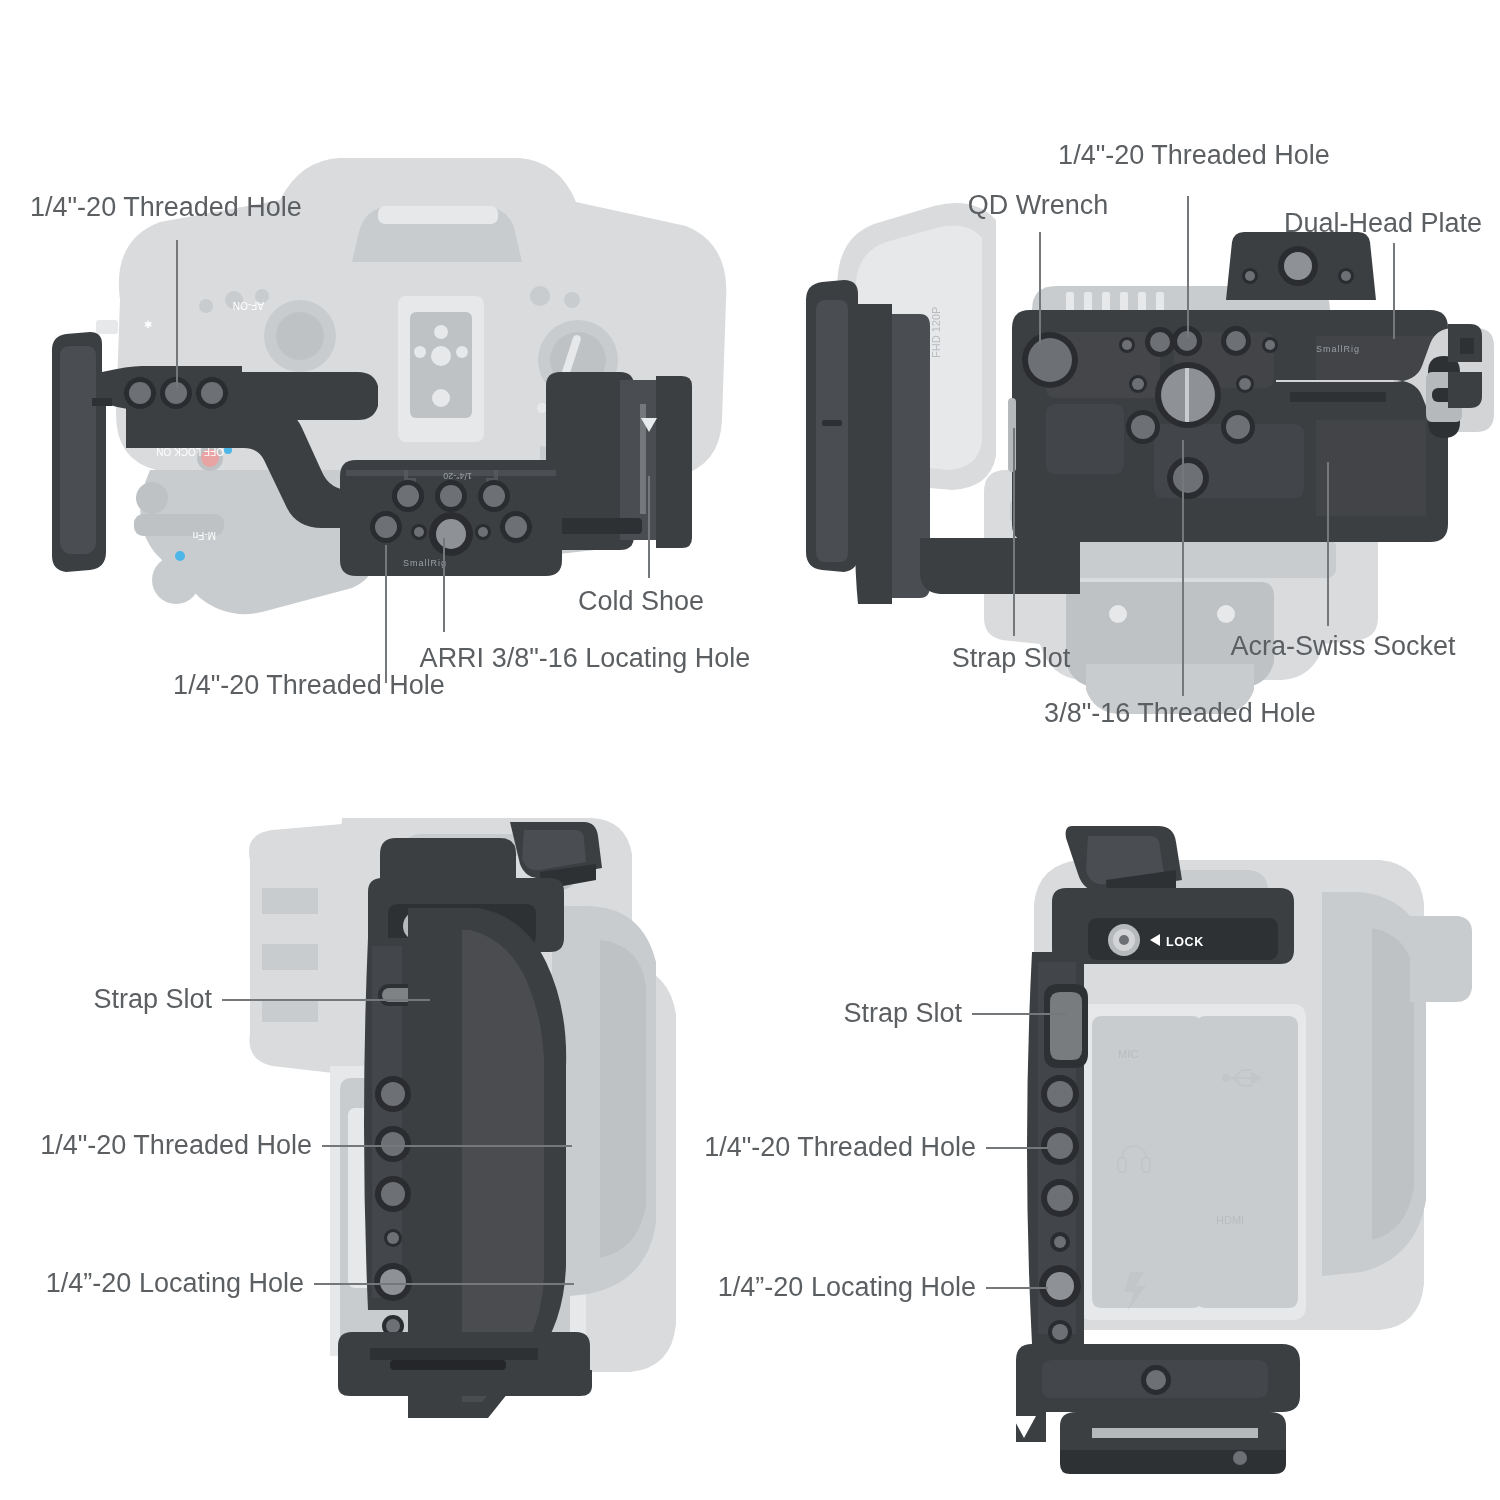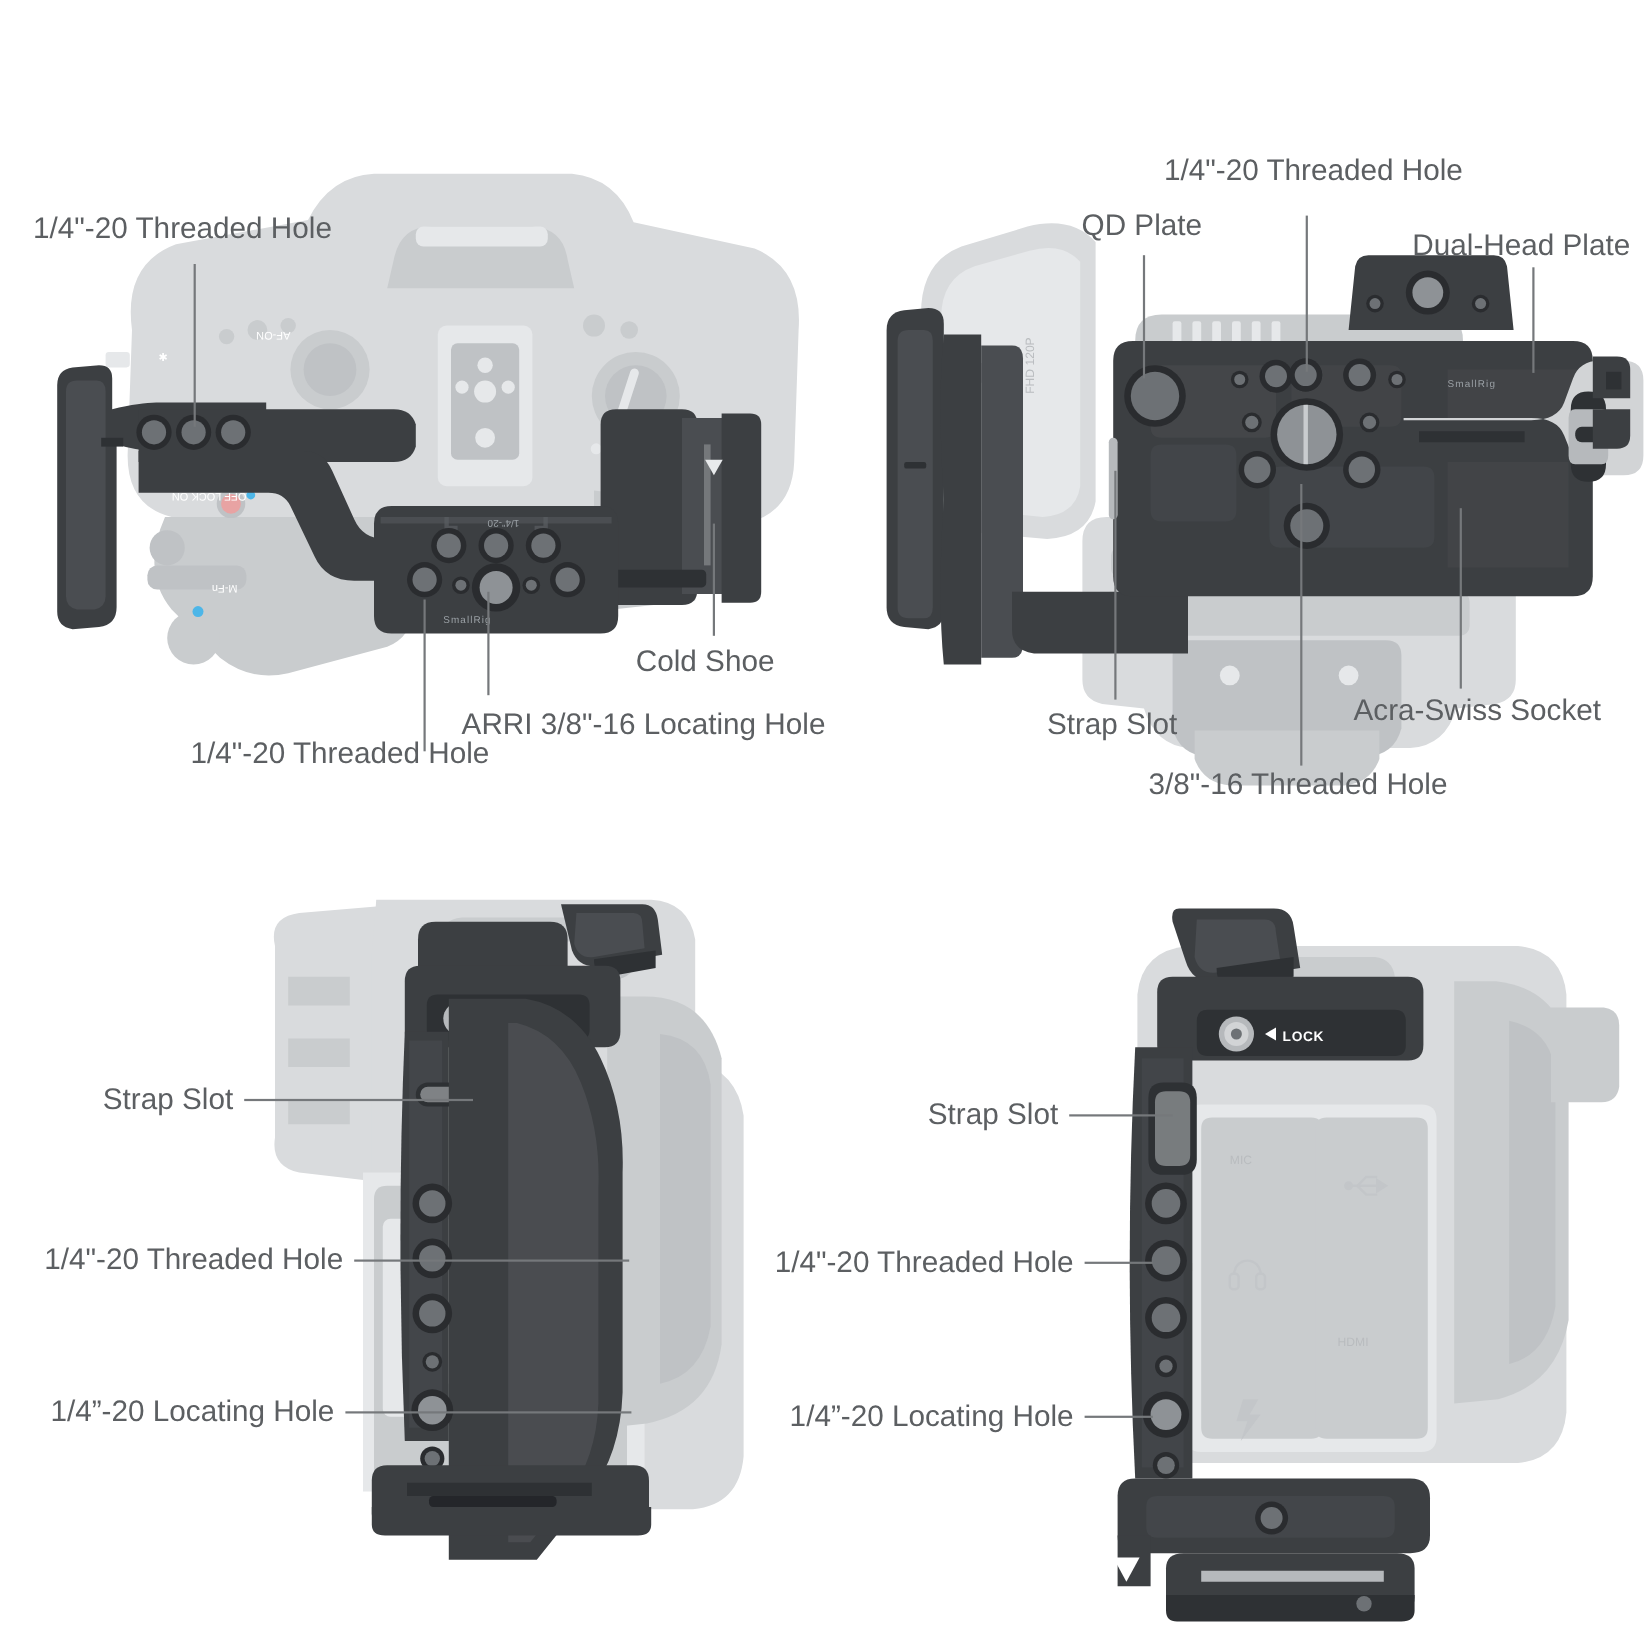--- a/index.html
+++ b/index.html
@@ -300,21 +300,21 @@
     </svg>
 
     <div class="lead v" style="left:427px;top:196px;height:142px;"></div>
     <div class="lead v" style="left:279px;top:232px;height:112px;"></div>
     <div class="lead v" style="left:633px;top:243px;height:96px;"></div>
     <div class="lead v" style="left:253px;top:428px;height:208px;"></div>
     <div class="lead v" style="left:422px;top:440px;height:256px;"></div>
     <div class="lead v" style="left:567px;top:462px;height:164px;"></div>
 
     <div class="lbl c" style="left:434px;top:142px;">1/4"-20 Threaded Hole</div>
-    <div class="lbl c" style="left:278px;top:192px;">QD Plate</div>
+    <div class="lbl c" style="left:278px;top:192px;">QD Wrench</div>
     <div class="lbl c" style="left:623px;top:210px;">Dual-Head Plate</div>
     <div class="lbl c" style="left:251px;top:645px;">Strap Slot</div>
     <div class="lbl c" style="left:420px;top:700px;">3/8"-16 Threaded Hole</div>
     <div class="lbl c" style="left:583px;top:633px;">Acra-Swiss Socket</div>
   </div>
 
   <div class="panel" style="left:0;top:760px;width:760px;height:740px;">
 
     <svg width="760" height="740" viewBox="0 0 760 740">
       <g>

